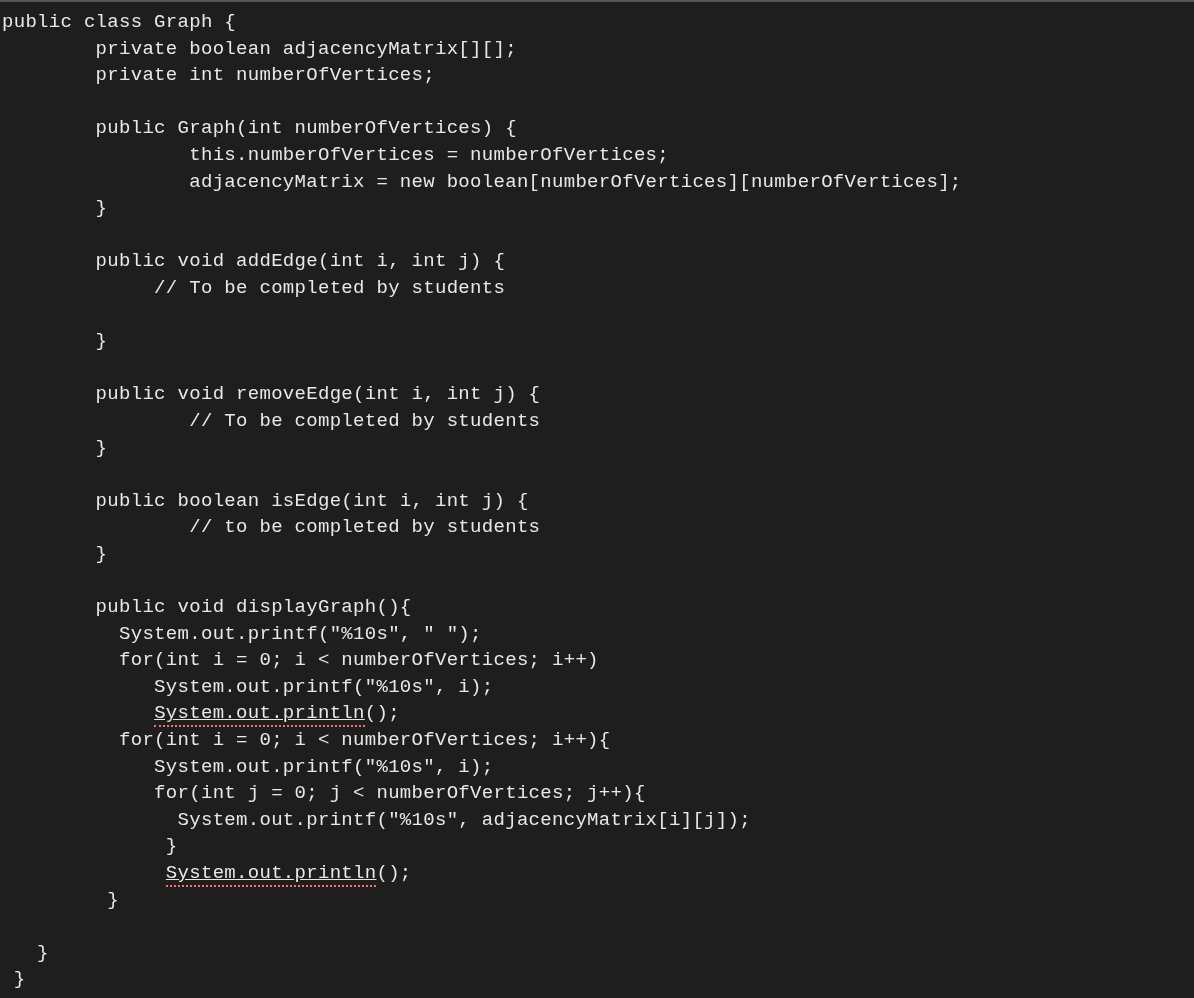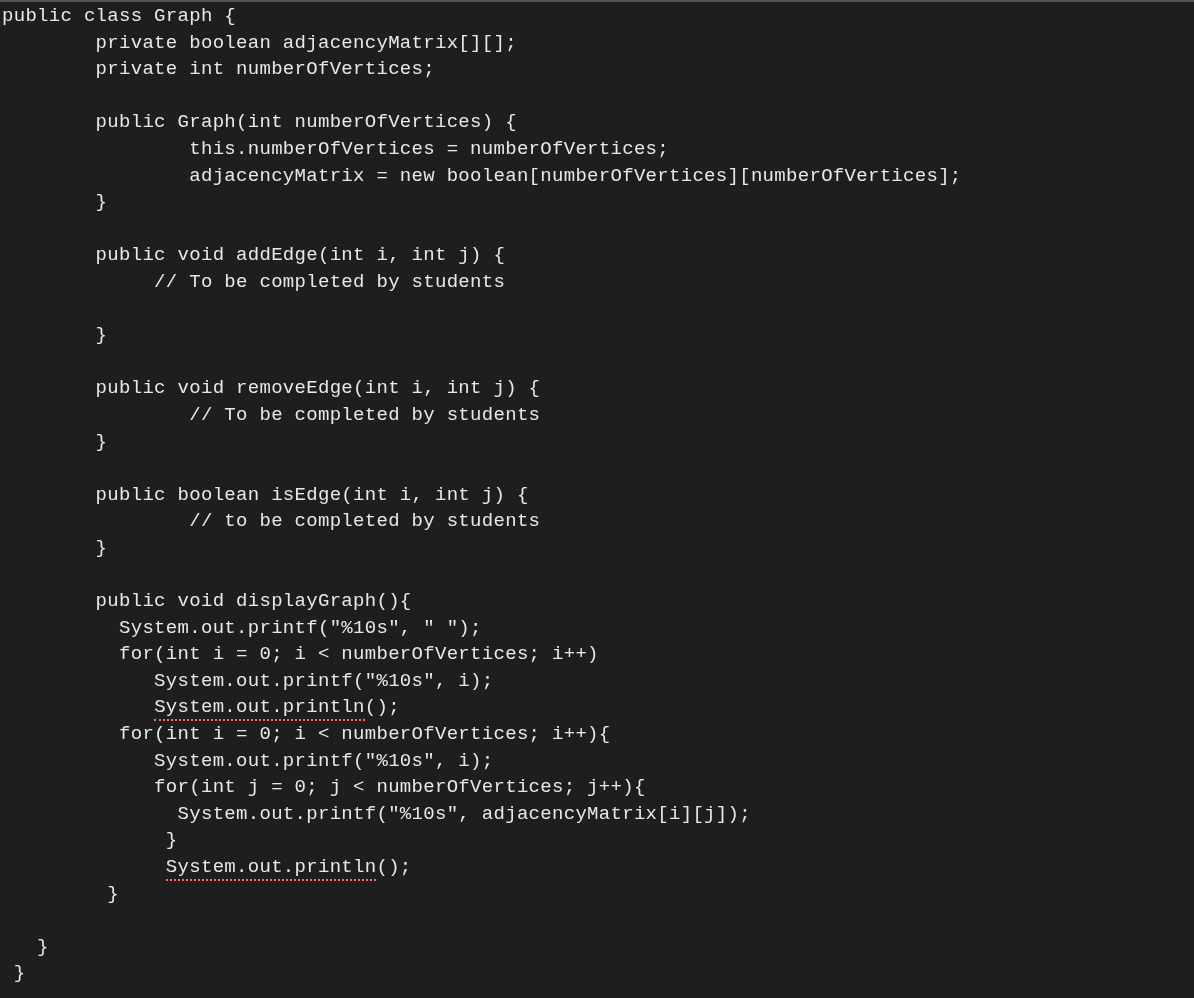--- a/index.html
+++ b/index.html
@@ -13,29 +13,30 @@
       font-family: 'Menlo', 'Monaco', 'Consolas', 'Courier New', monospace;
       font-size: 19px;
       line-height: 1.4;
       padding: 0;
       width: 1194px;
       height: 998px;
       overflow: hidden;
       border-top: 2px solid #555;
     }
     .code-container {
-      padding: 1px 0 0 2px;
+      padding: 7px 0 0 2px;
       white-space: pre;
       letter-spacing: 0.3px;
     }
     .code-line {
       display: block;
       min-height: 26.6px;
     }
     .underline-error {
       border-bottom: 2px dotted #ff6b6b;
       padding-bottom: 1px;
+      text-decoration: underline;
     }
   </style>
 </head>
 <body>
 
 <div class="code-container" id="code-root"><span class="code-line">public class Graph {</span><span class="code-line">        private boolean adjacencyMatrix[][];</span><span class="code-line">        private int numberOfVertices;</span><span class="code-line"></span><span class="code-line">        public Graph(int numberOfVertices) {</span><span class="code-line">                this.numberOfVertices = numberOfVertices;</span><span class="code-line">                adjacencyMatrix = new boolean[numberOfVertices][numberOfVertices];</span><span class="code-line">        }</span><span class="code-line"></span><span class="code-line">        public void addEdge(int i, int j) {</span><span class="code-line">             // To be completed by students</span><span class="code-line"></span><span class="code-line">        }</span><span class="code-line"></span><span class="code-line">        public void removeEdge(int i, int j) {</span><span class="code-line">                // To be completed by students</span><span class="code-line">        }</span><span class="code-line"></span><span class="code-line">        public boolean isEdge(int i, int j) {</span><span class="code-line">                // to be completed by students</span><span class="code-line">        }</span><span class="code-line"></span><span class="code-line">        public void displayGraph(){</span><span class="code-line">          System.out.printf("%10s", " ");</span><span class="code-line">          for(int i = 0; i &lt; numberOfVertices; i++)</span><span class="code-line">             System.out.printf("%10s", i);</span><span class="code-line">             <span class="underline-error">System.out.println</span>();</span><span class="code-line">          for(int i = 0; i &lt; numberOfVertices; i++){</span><span class="code-line">             System.out.printf("%10s", i);</span><span class="code-line">             for(int j = 0; j &lt; numberOfVertices; j++){</span><span class="code-line">               System.out.printf("%10s", adjacencyMatrix[i][j]);</span><span class="code-line">              }</span><span class="code-line">              <span class="underline-error">System.out.println</span>();</span><span class="code-line">         }</span><span class="code-line"></span><span class="code-line">   }</span><span class="code-line"> }</span></div>
 
 </body></html>

